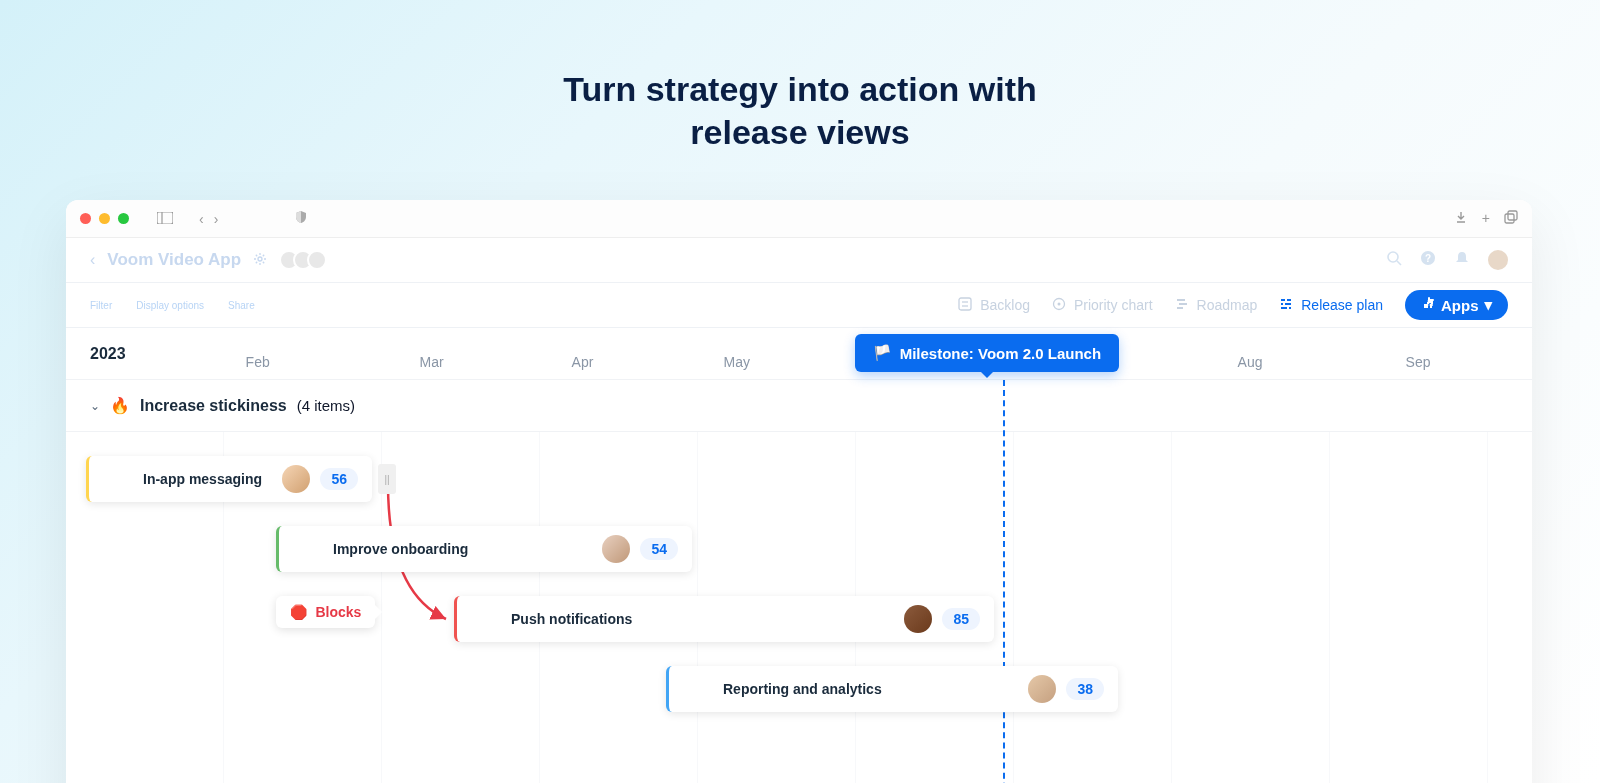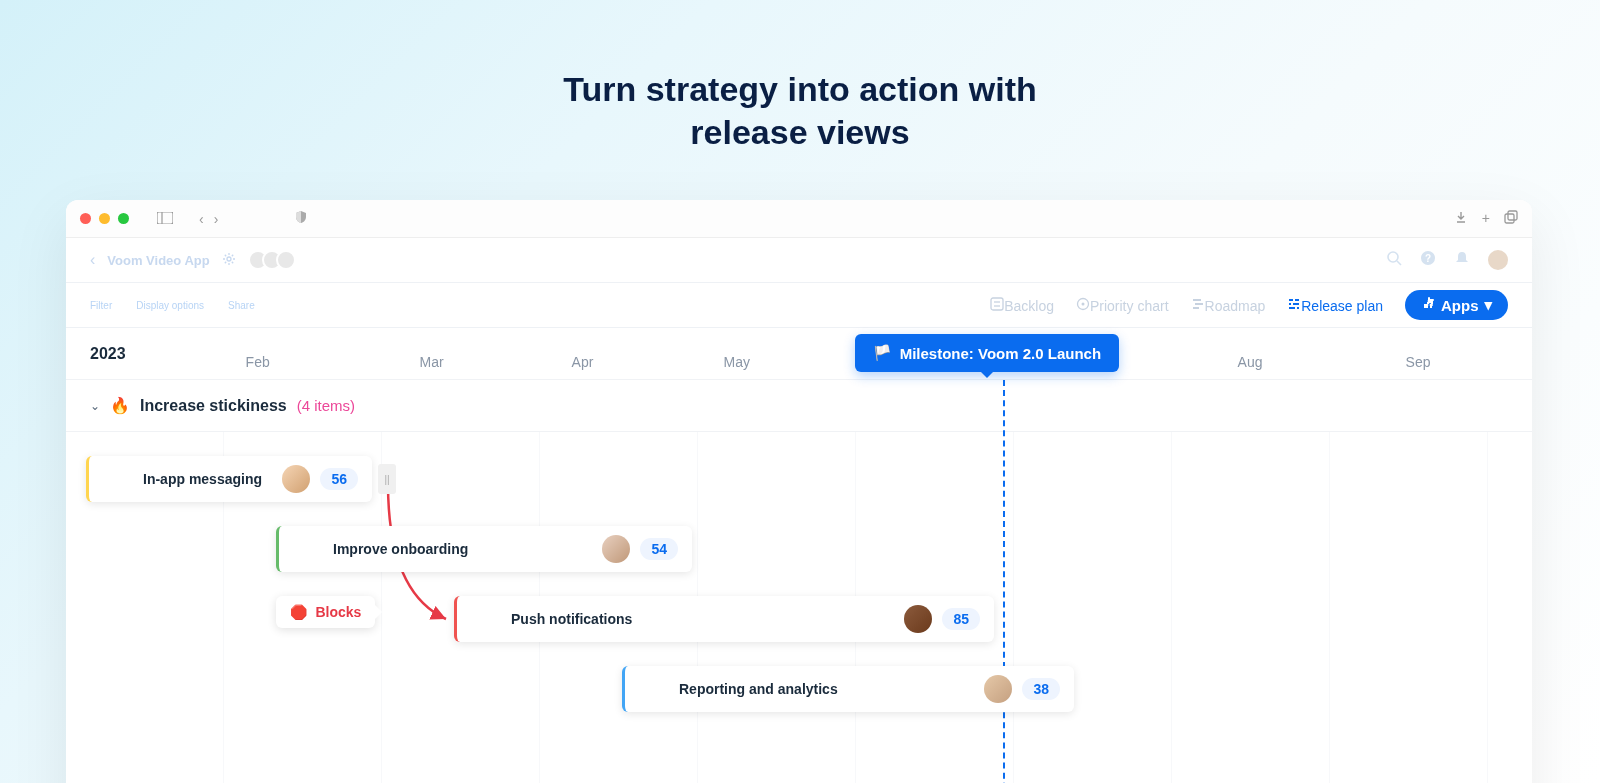--- a/index.html
+++ b/index.html
@@ -62,38 +62,38 @@
 .chrome-right { display: flex; gap: 14px; margin-left: auto; }
 .app-header {
   height: 44px;
   display: flex;
   align-items: center;
   padding: 0 24px;
   gap: 12px;
   color: #c7d8ef;
 }
 .back-arrow { color: #c7d8ef; font-size: 16px; }
-.app-title { font-size: 13px; font-weight: 600; color: #c7d8ef; }
+.app-title { font-size: 17px; font-weight: 600; color: #c7d8ef; }
 .gear-small { color: #c7d8ef; font-size: 14px; }
 .avatars-small { display: flex; gap: -4px; }
 .avatar-sm { width: 20px; height: 20px; border-radius: 50%; background: #e8e8e8; border: 2px solid #fff; margin-left: -6px; }
 .avatar-sm:first-child { margin-left: 0; }
 .header-right { margin-left: auto; display: flex; gap: 18px; align-items: center; color: #d5e2f0; font-size: 16px; }
 .toolbar {
   height: 46px;
   border-top: 1px solid #eef1f5;
   border-bottom: 1px solid #eef1f5;
   display: flex;
   align-items: center;
   padding: 0 24px;
   gap: 24px;
 }
 .toolbar-link { color: #b8d4f5; font-size: 10px; font-weight: 500; }
 .toolbar-right { margin-left: auto; display: flex; gap: 22px; align-items: center; }
-.view-link { color: #c7d2e0; font-size: 14px; font-weight: 500; display: flex; align-items: flex-end; gap: 0; }
+.view-link { color: #c7d2e0; font-size: 14px; font-weight: 500; display: flex; align-items: center; gap: 8px; }
 .view-link.active { color: #0a6cef; font-weight: 400; }
 .view-icon { font-size: 13px; }
 .apps-btn {
   background: #0a6cef;
   color: #fff;
   border: none;
   border-radius: 18px;
   padding: 6px 16px;
   font-size: 15px;
   font-weight: 600;
@@ -151,21 +151,21 @@
   height: 52px;
   display: flex;
   align-items: center;
   padding: 0 24px;
   gap: 10px;
   border-bottom: 1px solid #f0f2f5;
 }
 .chevron { color: #5a6b7d; font-size: 12px; }
 .fire-icon { font-size: 16px; }
 .group-title { font-size: 16px; font-weight: 700; color: #1a2b3c; }
-.group-count { color: #ec4899; font-size: 15px; }
+.group-count { color: #0f172a; font-size: 15px; }
 .gantt-area {
   position: relative;
   height: 400px;
   background: repeating-linear-gradient(to right, transparent 0, transparent 157px, #f7f8fa 157px, #f7f8fa 158px);
 }
 .task-card {
   position: absolute;
   background: #fff;
   border-radius: 6px;
   box-shadow: 0 2px 8px rgba(0,0,0,0.1);
@@ -197,21 +197,21 @@
   border-radius: 3px;
   display: flex;
   align-items: center;
   justify-content: center;
   color: #aaa;
   font-size: 10px;
 }
 .task1 { left: 20px; top: 24px; width: 286px; border-left-color: #ffd54f; }
 .task2 { left: 210px; top: 94px; width: 416px; border-left-color: #66bb6a; }
 .task3 { left: 388px; top: 164px; width: 540px; border-left-color: #ef5350; }
-.task4 { left: 556px; top: 234px; width: 452px; border-left-color: #42a5f5; }
+.task4 { left: 600px; top: 234px; width: 452px; border-left-color: #42a5f5; }
 .blocks-badge {
   position: absolute;
   left: 210px;
   top: 164px;
   background: #fff;
   border-radius: 6px;
   box-shadow: 0 2px 10px rgba(0,0,0,0.12);
   padding: 8px 14px;
   display: flex;
   align-items: center;

